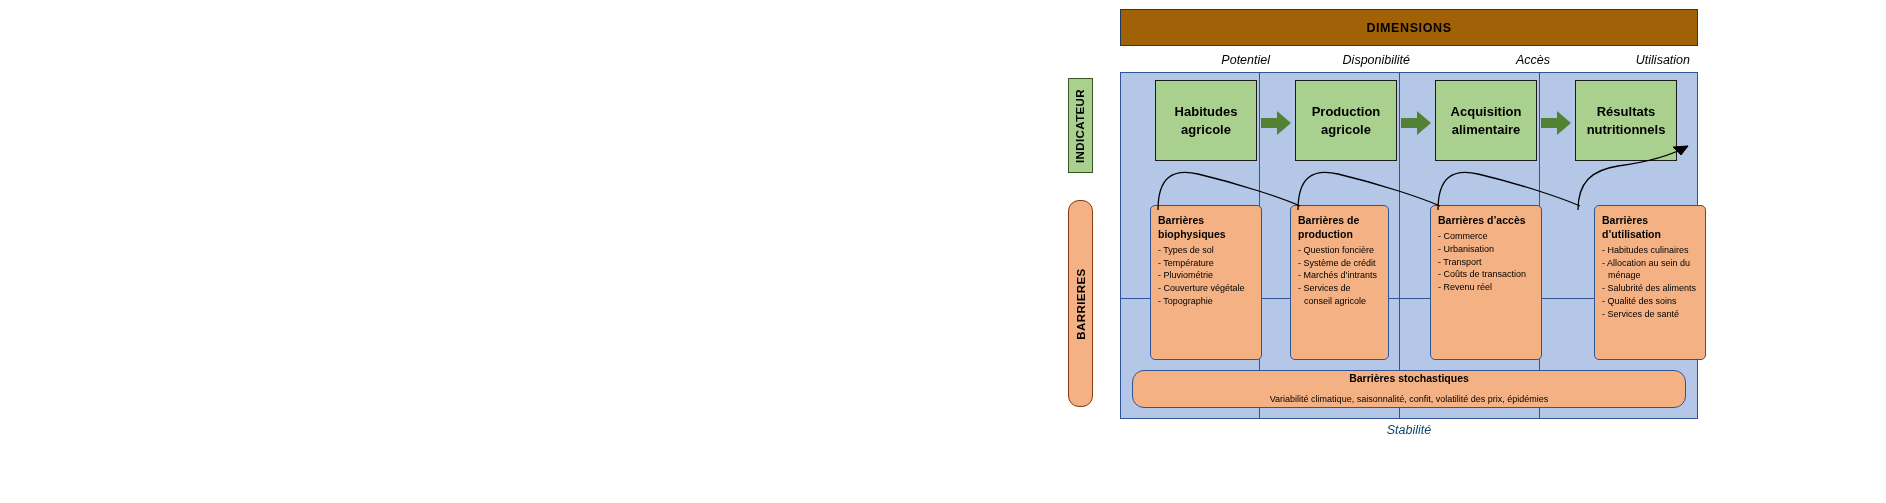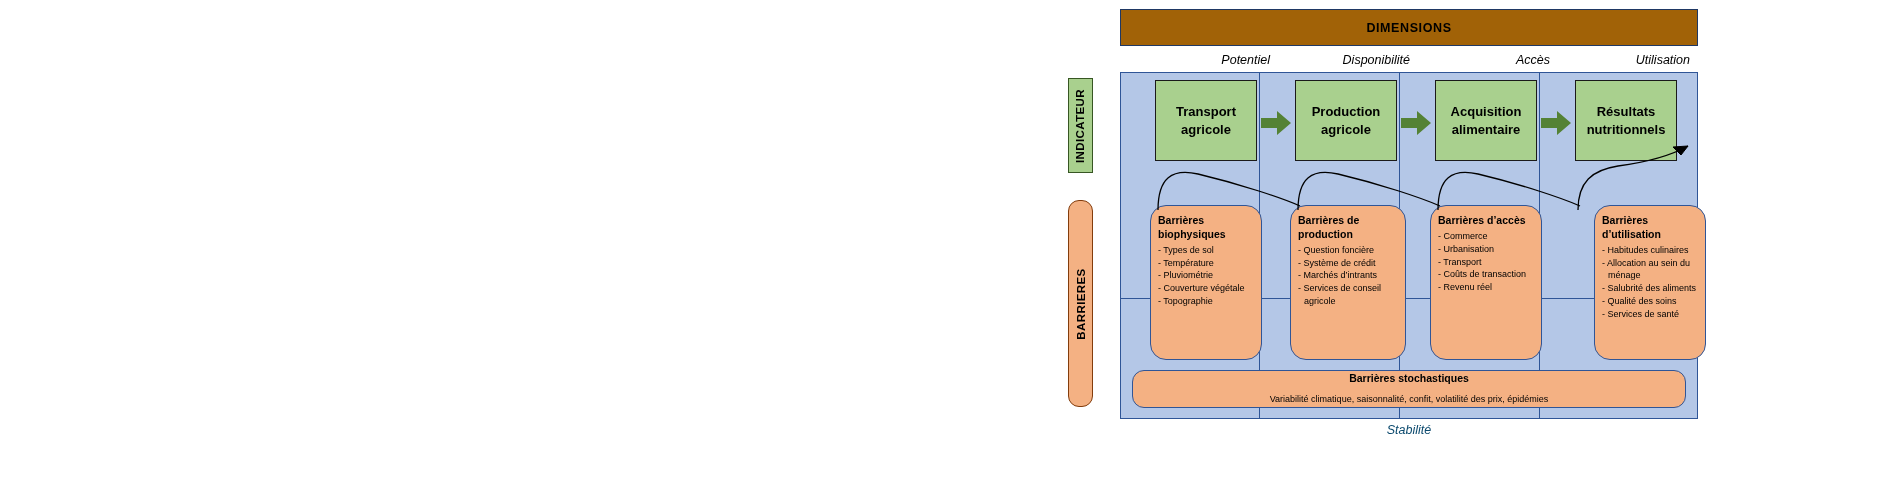--- a/index.html
+++ b/index.html
@@ -134,21 +134,21 @@
     width: 30px;
     height: 26px;
   }
 
   
   .bar-box {
     position: absolute;
     background: #F4B183;
     border: 1.3px solid #2F5597;
     box-sizing: border-box;
-    border-radius: 16px;
+    border-radius: 5px;
     padding: 8px 7px 6px 7px;
     color: #000000;
     overflow: hidden;
   }
   .bar-title {
     font-weight: bold;
     font-size: 10.5px;
     line-height: 1.32;
     margin-bottom: 2px;
   }
@@ -246,21 +246,21 @@
   </div>
 
   <div class="main-frame">
     <div class="col-sep" style="left:138px;"></div>
     <div class="col-sep" style="left:278px;"></div>
     <div class="col-sep" style="left:418px;"></div>
     <div style="position:absolute;left:0;top:225px;width:100%;height:0;border-top:1.2px solid #2F5597;"></div>
   </div>
 
   <div class="ind-box" style="left:1155px; top:80px; width:102px; height:81px;">
-    <span>Transport agricole</span>
+    <span>Habitudes agricole</span>
   </div>
   <div class="ind-box" style="left:1435px; top:80px; width:102px; height:81px;">
     <span>Acquisition alimentaire</span>
   </div>
   <div class="ind-box" style="left:1295px; top:80px; width:102px; height:81px;">
     <span>Production agricole</span>
   </div>
   <div class="ind-box" style="left:1575px; top:80px; width:102px; height:81px;">
     <span>Résultats nutritionnels</span>
   </div>
@@ -279,21 +279,21 @@
     <div class="bar-title">Barrières biophysiques</div>
     <ul class="bar-list">
       <li>- Types de sol</li>
       <li>- Température</li>
       <li>- Pluviométrie</li>
       <li>- Couverture végétale</li>
       <li>- Topographie</li>
     </ul>
   </div>
 
-  <div class="bar-box" style="left:1290px; top:205px; width:116px; height:155px;">
+  <div class="bar-box" style="left:1290px; top:205px; width:99px; height:155px;">
     <div class="bar-title">Barrières de production</div>
     <ul class="bar-list">
       <li>- Question foncière</li>
       <li>- Système de crédit</li>
       <li>- Marchés d’intrants</li>
       <li>- Services de conseil agricole</li>
     </ul>
   </div>
 
   <div class="bar-box" style="left:1430px; top:205px; width:112px; height:155px;">

